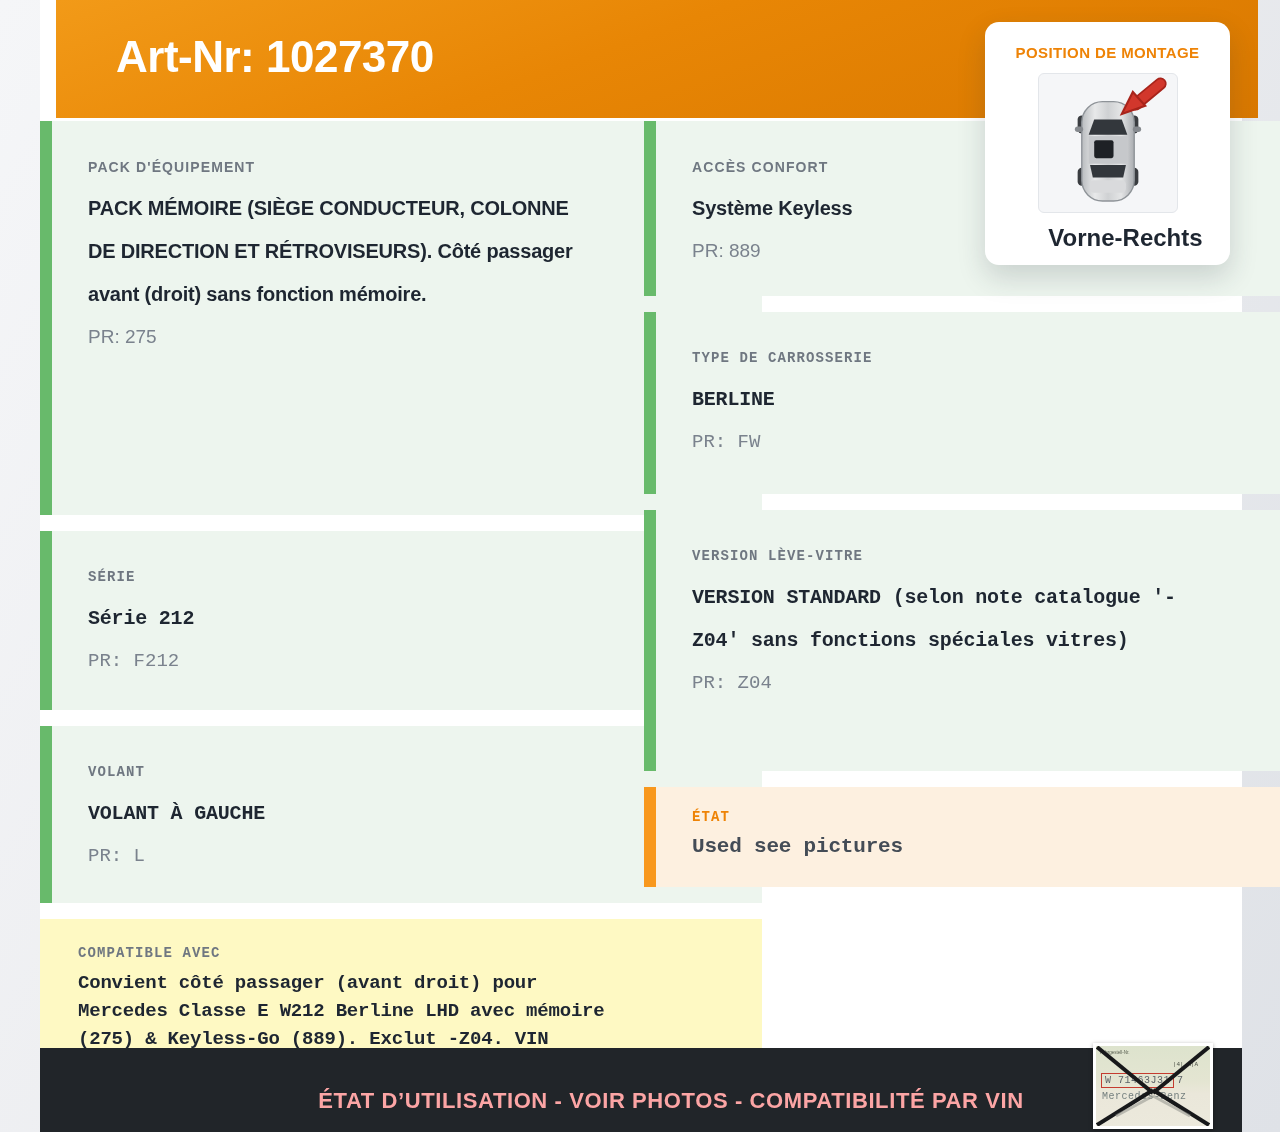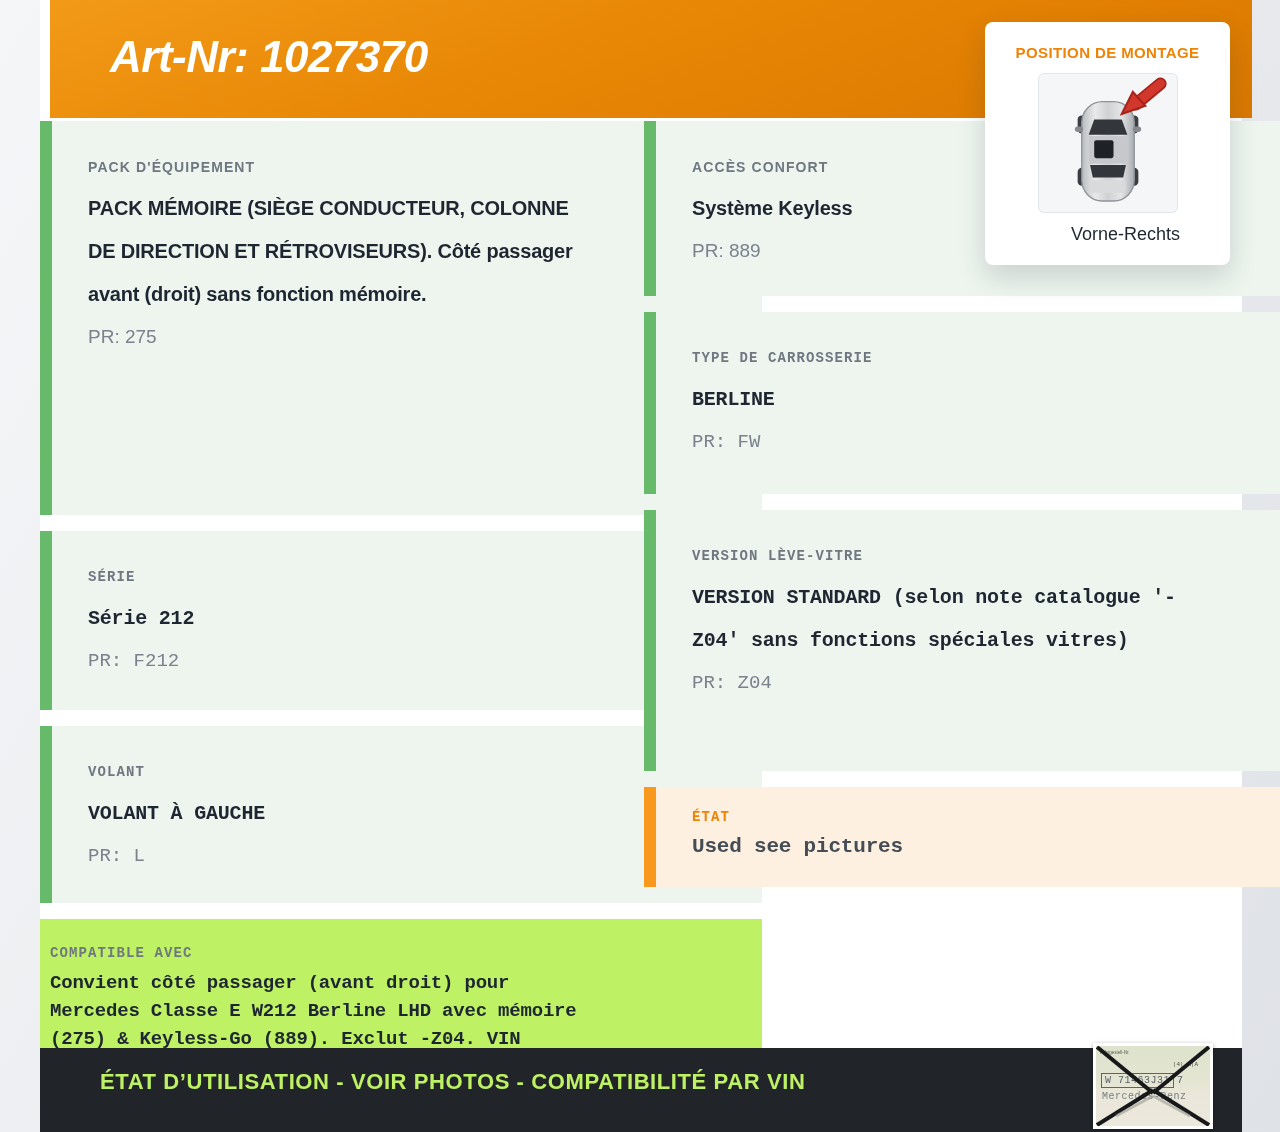--- a/index.html
+++ b/index.html
@@ -4,22 +4,22 @@
 <style>
   html,body{margin:0;padding:0;}
   body{
     width:1280px;height:1132px;position:relative;overflow:hidden;
     font-family:"Liberation Sans","DejaVu Sans",sans-serif;
     background:linear-gradient(120deg,#f5f6f8 0%,#ecedf0 45%,#dfe2e7 100%);
   }
   .wrapper{position:absolute;left:40px;top:0;width:1202px;height:1132px;background:#ffffff;}
 
   
-  .header{position:absolute;left:10px;top:0;width:1202px;height:118px;
-    background:linear-gradient(160deg,#f29a18 0%,#e88605 45%,#d97800 100%);font-style:italic;}
+  .header{position:absolute;left:16px;top:0;width:1202px;height:118px;
+    background:linear-gradient(160deg,#f29a18 0%,#e88605 45%,#d97800 100%);}
   .header h1{margin:0;padding:32px 0 0 60px;font-size:44px;font-weight:700;color:#ffffff;letter-spacing:-.5px;}
 
   
   .col{position:absolute;width:722px;}
   .col-left{left:0;top:121px;}
   .col-right{left:604px;top:121px;}
 
   .card{box-sizing:border-box;border-left:12px solid #68ba6b;background:#edf5ee;
         padding:38px 36px 0 36px;overflow:hidden;}
   .card + .card{margin-top:16px;font-family:Liberation Mono, monospace;}
@@ -32,34 +32,34 @@
   .card-serie{height:179px;}
   .card-volant{height:177px;}
   .card-acces{height:175px;}
   .card-type{height:182px;}
   .card-version{height:261px;}
 
   .card-etat{height:100px;border-left-color:#f8981d;background:#fdf0e0;padding-top:22px;}
   .card-etat .label{color:#ee8306;}
   .card-etat .value{font-size:21px;line-height:30px;font-weight:600;color:#444c56;margin-top:7px;}
 
-  .card-compat{border-left:none;background:#bef264;height:169px;padding:26px 24px 0 10px;margin-top:2px;}
+  .card-compat{border-left:none;background:#fef9c3;height:169px;padding:26px 24px 0 38px;margin-top:2px;}
   .card-compat .value{font-size:19px;line-height:28px;font-weight:700;margin-top:8px;max-width:545px;}
 
   
   .pos-card{position:absolute;left:945px;top:22px;width:245px;height:243px;background:#ffffff;
-    border-radius:8px;box-shadow:0 12px 28px rgba(40,50,60,.18);z-index:5;text-align:center;}
+    border-radius:14px;box-shadow:0 12px 28px rgba(40,50,60,.18);z-index:5;text-align:center;}
   .pos-title{margin-top:22px;font-size:15px;font-weight:800;color:#ee8306;letter-spacing:.4px;}
   .pos-imgbox{width:138px;height:138px;margin:12px auto 0;background:#f5f6f8;border:1px solid #e3e6ea;
     border-radius:6px;position:relative;overflow:hidden;}
-  .pos-label{margin-top:11px;font-size:18px;font-weight:400;color:#1e2631;margin-left:36px;}
+  .pos-label{margin-top:11px;font-size:24px;font-weight:700;color:#1e2631;margin-left:36px;}
 
   
   .footer{position:absolute;left:0;top:1048px;width:1202px;height:84px;background:#212529;}
-  .footer .txt{padding:21px 0 0 60px;font-size:22px;font-weight:700;color:#bef264;letter-spacing:.6px;}
+  .footer .txt{padding:40px 0 0 60px;font-size:22px;font-weight:700;color:#fca5a5;letter-spacing:.6px;text-align:center;}
 
   
   .doc{position:absolute;left:1053px;top:1043px;width:120px;height:86px;background:#ffffff;
     padding:3px;box-sizing:border-box;z-index:6;box-shadow:0 1px 4px rgba(0,0,0,.35);}
   .doc-inner{position:relative;width:100%;height:100%;overflow:hidden;
     background:linear-gradient(180deg,#dde3cd 0%,#e4e5d2 45%,#eae7da 60%,#ece9dc 100%);}
   .doc-top{position:absolute;left:4px;top:4px;font-size:10px;transform:scale(.45);transform-origin:0 0;
     color:#5a6152;white-space:nowrap;}
   .doc-marks{position:absolute;right:12px;top:15px;font-size:10px;transform:scale(.6);transform-origin:100% 0;
     color:#4a4f45;font-family:"Liberation Mono","DejaVu Sans Mono",monospace;}

